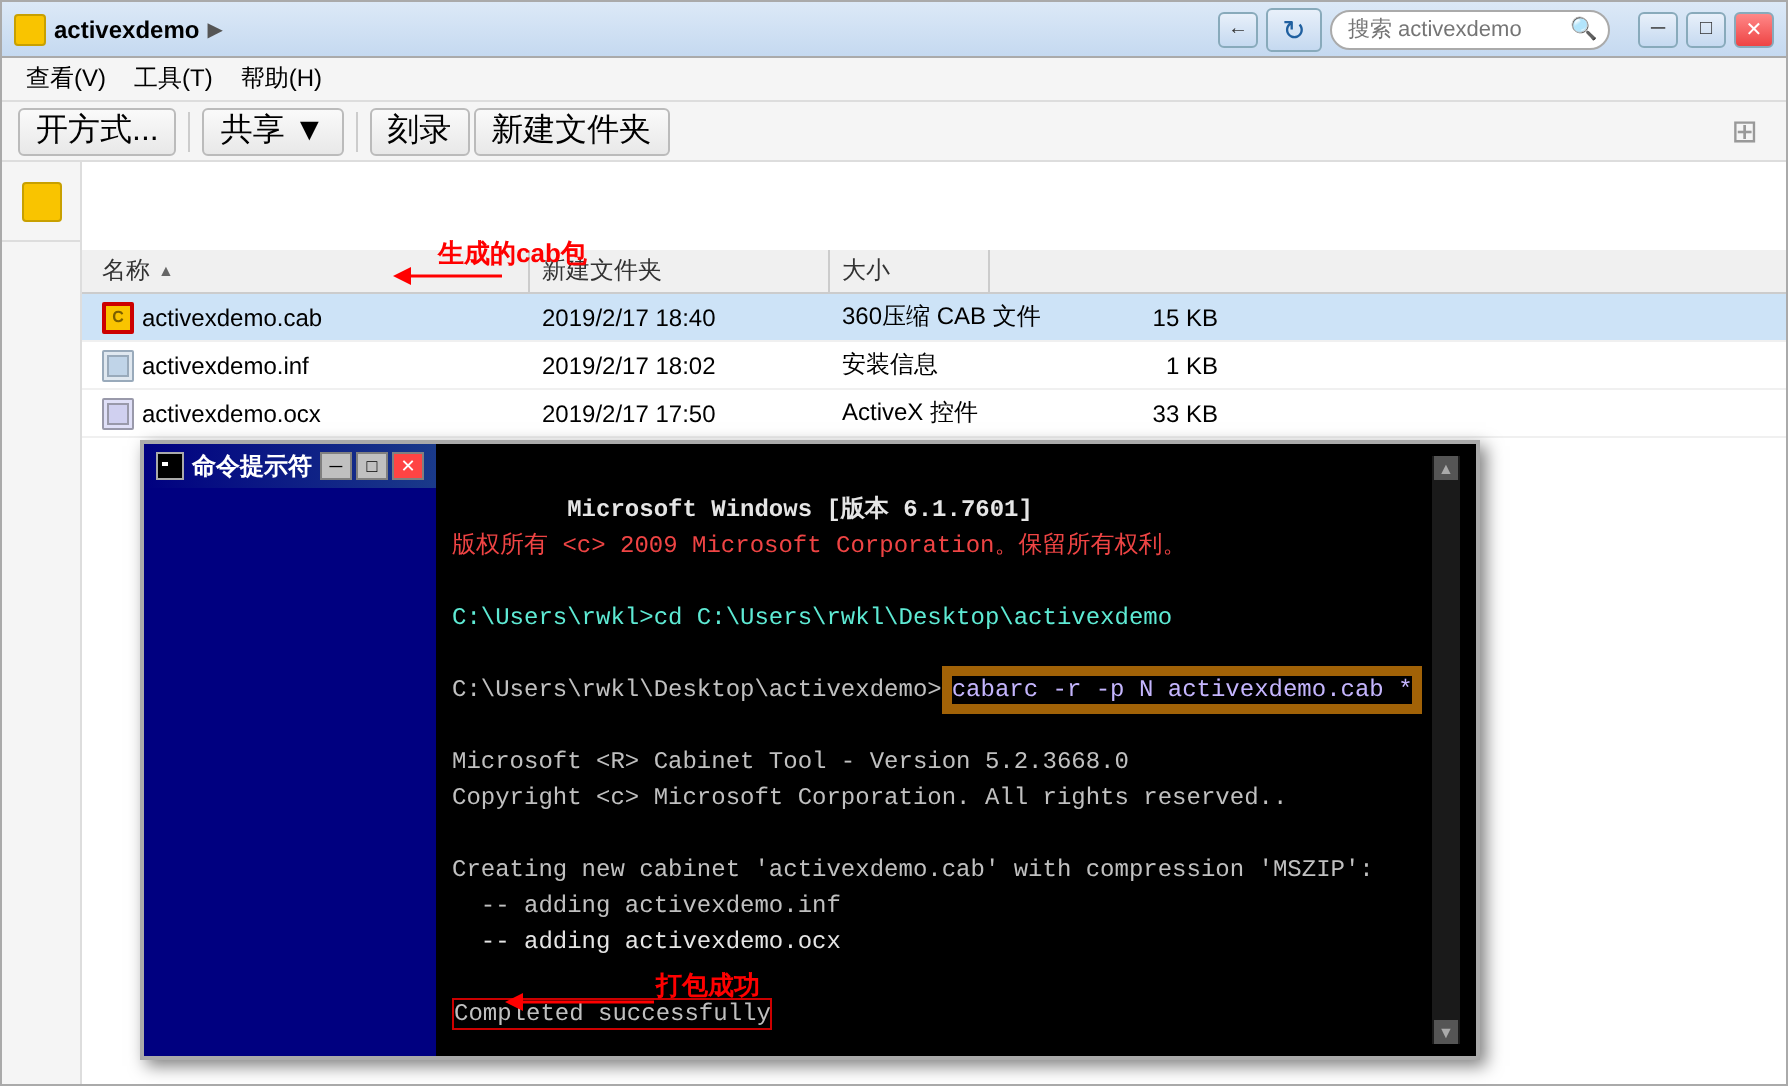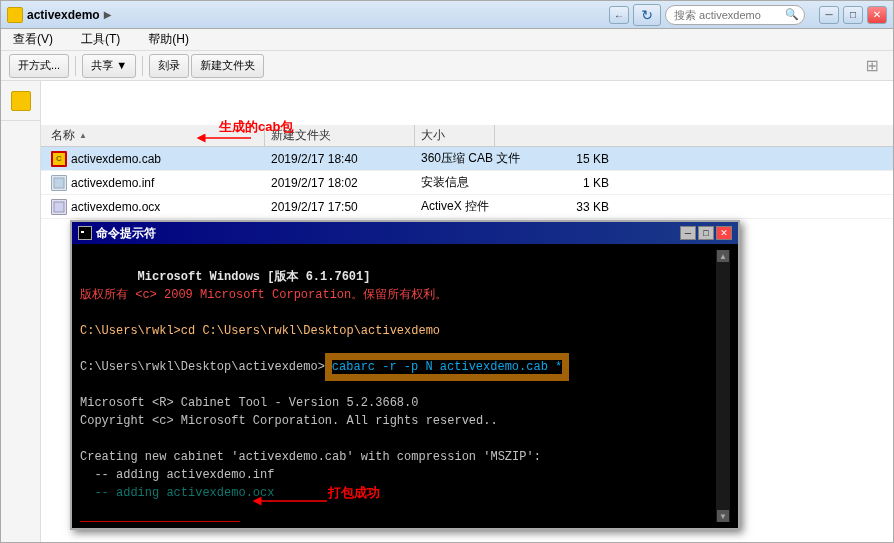--- a/index.html
+++ b/index.html
@@ -96,21 +96,21 @@
       color: #888;
     }
 
     
     .menu-bar {
       height: 22px;
       background: #f5f5f5;
       display: flex;
       align-items: center;
       padding: 0 8px;
-      gap: 20px;
+      gap: 6px;
       border-bottom: 1px solid #ddd;
     }
     .menu-item {
       font-size: 12px;
       color: #000;
       cursor: pointer;
       padding: 0 4px;
     }
 
     
@@ -122,21 +122,21 @@
       padding: 0 8px;
       gap: 2px;
       border-bottom: 1px solid #ddd;
     }
     .toolbar-btn {
       height: 24px;
       padding: 0 8px;
       background: linear-gradient(to bottom, #fafafa, #e8e8e8);
       border: 1px solid #bbb;
       border-radius: 3px;
-      font-size: 11px;
+      font-size: 16px;
       cursor: pointer;
       display: flex;
       align-items: center;
       gap: 3px;
     }
     .toolbar-sep {
       width: 1px;
       height: 20px;
       background: #ccc;
       margin: 0 4px;
@@ -260,21 +260,21 @@
     
     .cmd-window {
       position: absolute;
       top: 220px;
       left: 70px;
       width: 670px;
       height: 310px;
       background: #000080;
       border: 2px solid #aaa;
       display: flex;
-      flex-direction: column;
+      flex-direction: row;
       box-shadow: 3px 3px 8px rgba(0,0,0,0.5);
     }
 
     .cmd-title-bar {
       height: 22px;
       background: linear-gradient(to right, #000080, #1a3a8a);
       display: flex;
       align-items: center;
       padding: 0 6px;
       gap: 4px;
@@ -526,30 +526,30 @@
           <span>✕</span>
         </div>
       </div>
     </div>
 
     <div class="cmd-content">
       <div class="cmd-text-area">
         <span style="color:#e5e5e5;font-weight:bold;">Microsoft Windows [版本 6.1.7601]
 </span><span style="color:#ef4444;">版权所有 &lt;c&gt; 2009 Microsoft Corporation。保留所有权利。
 </span><span style="color:#c0c0c0;">
-</span><span style="color:#fdba74;">C:\Users\rwkl&gt;cd C:\Users\rwkl\Desktop\activexdemo
+</span><span style="color:#5eead4;">C:\Users\rwkl&gt;cd C:\Users\rwkl\Desktop\activexdemo
 </span><span style="color:#c0c0c0;">
-</span><span style="color:#c0c0c0;">C:\Users\rwkl\Desktop\activexdemo&gt;</span><span style="color:#0ea5e9; background:transparent; border:7px solid #a16207; display:inline;">cabarc -r -p N activexdemo.cab *</span>
+</span><span style="color:#c0c0c0;">C:\Users\rwkl\Desktop\activexdemo&gt;</span><span style="color:#c4b5fd; background:transparent; border:5px solid #a16207; display:inline;">cabarc -r -p N activexdemo.cab *</span>
 <span style="color:#c0c0c0;">
 </span><span style="color:#c0c0c0;">Microsoft &lt;R&gt; Cabinet Tool - Version 5.2.3668.0
 </span><span style="color:#c0c0c0;">Copyright &lt;c&gt; Microsoft Corporation. All rights reserved..
 </span><span style="color:#c0c0c0;">
 </span><span style="color:#c0c0c0;">Creating new cabinet 'activexdemo.cab' with compression 'MSZIP':
 </span><span style="color:#c0c0c0;">  -- adding activexdemo.inf
-</span><span style="color:#0f766e;">  -- adding activexdemo.ocx
+</span><span style="color:#e5e5e5;">  -- adding activexdemo.ocx
 </span><span style="color:#c0c0c0;">
 </span><span style="color:#c0c0c0; border:1px solid #cc0000; display:inline;">Completed successfully</span><span style="color:#c0c0c0;">
 </span>
       </div>
       <div class="cmd-scrollbar">
         <div class="cmd-scroll-up">▲</div>
         <div class="cmd-scroll-thumb"></div>
         <div style="flex:1;"></div>
         <div class="cmd-scroll-down">▼</div>
       </div>

